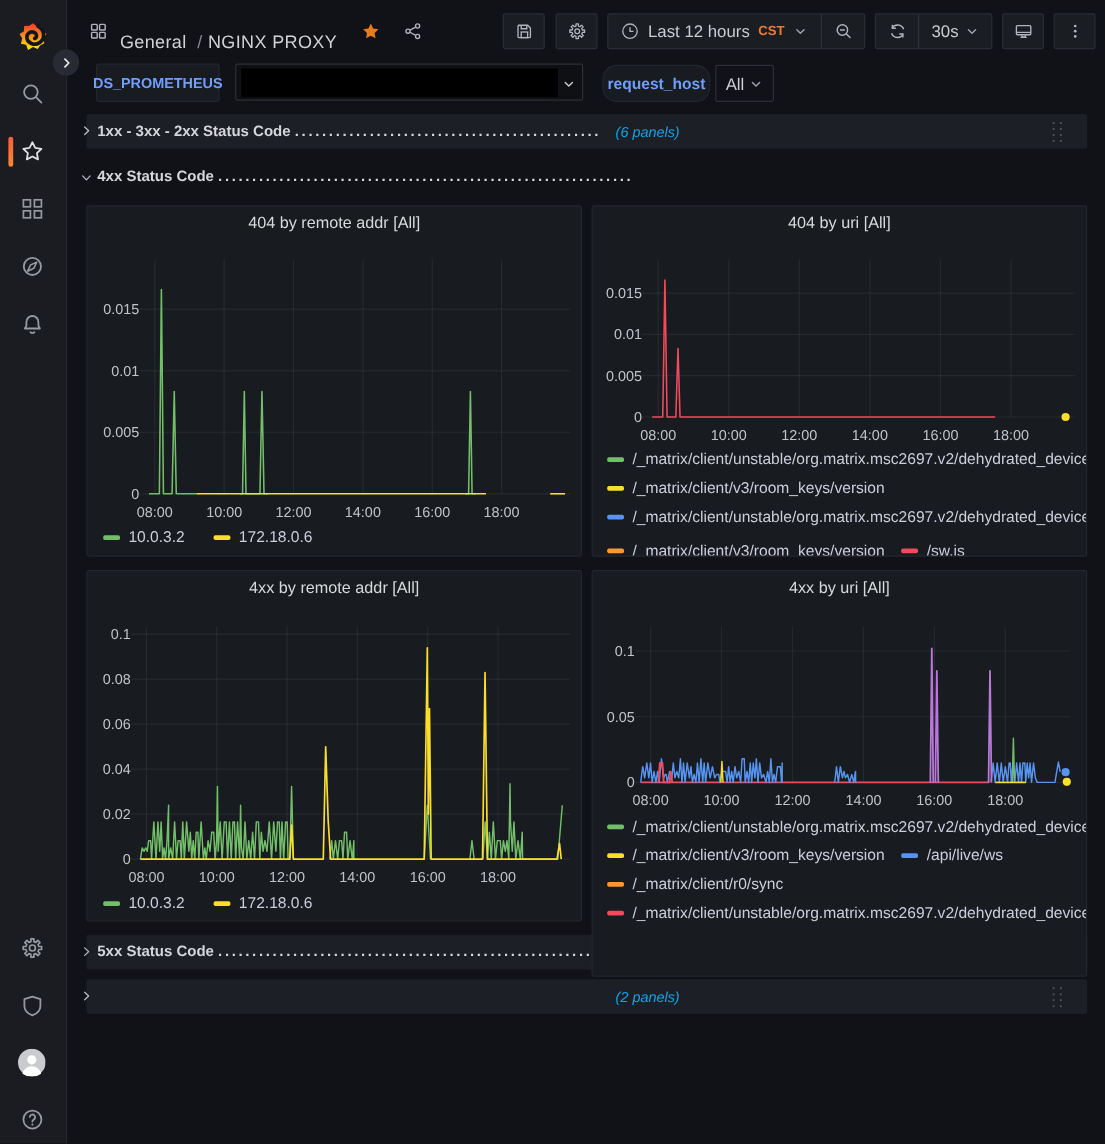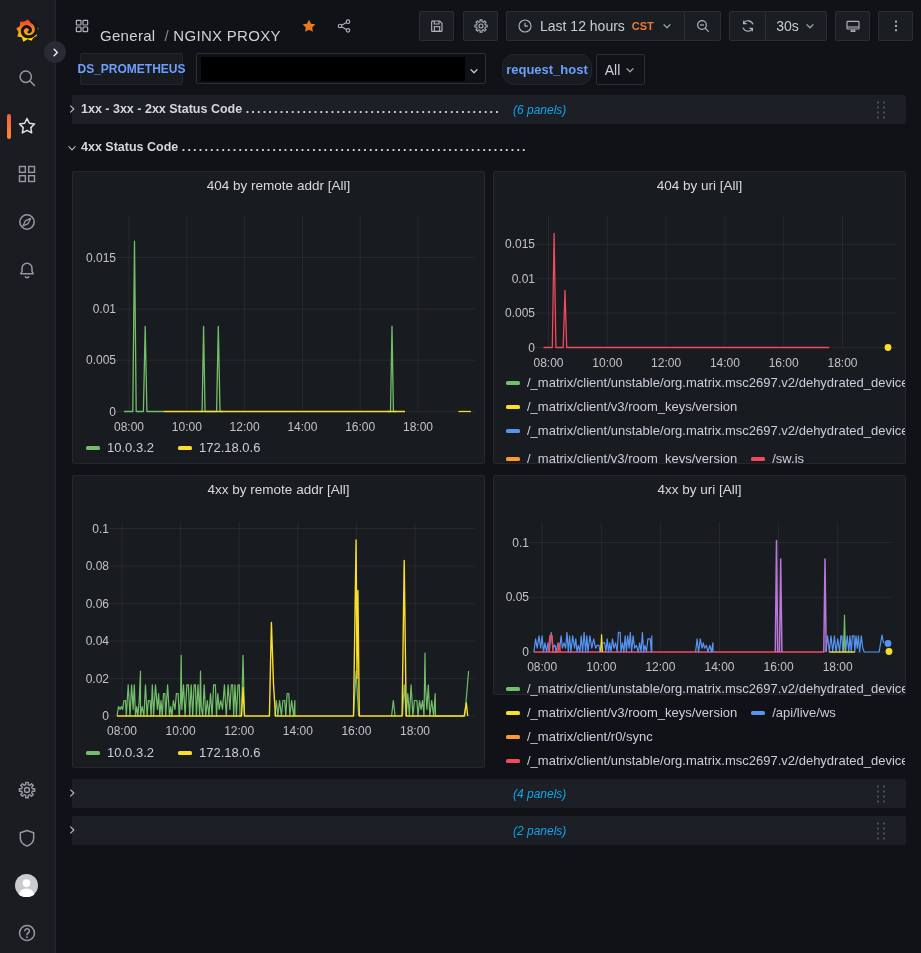--- a/index.html
+++ b/index.html
@@ -196,20 +196,21 @@
         <path d="M4.5 8.5l7.5 8 7.5-8" stroke="#b9bbc2" stroke-width="2.6" fill="none" stroke-linecap="round" stroke-linejoin="round"></path>
       </svg></span>
     <span class="rtitle">4xx Status Code <span class="dots">.............................................................</span></span>
   </div>
 
 <div class="rowband" style="top:779px"></div>
 <div class="rowhead" style="top:779px">
   <span class="rchev"><svg width="10" height="10" viewBox="0 0 24 24" style="margin-top:1px">
         <path d="M8.5 4.5l8 7.5-8 7.5" stroke="#b9bbc2" stroke-width="2.6" fill="none" stroke-linecap="round" stroke-linejoin="round"></path>
       </svg></span>
+    <span class="rtitle">5xx Status Code <span class="dots">.......................................................</span></span>
   <span class="pcount">(4 panels)</span>
     <div class="handle"></div>
   </div>
 
 <div class="rowband" style="top:816px"></div>
 <div class="rowhead" style="top:816px">
   <span class="rchev"><svg width="10" height="10" viewBox="0 0 24 24" style="margin-top:1px">
         <path d="M8.5 4.5l8 7.5-8 7.5" stroke="#b9bbc2" stroke-width="2.6" fill="none" stroke-linecap="round" stroke-linejoin="round"></path>
       </svg></span>
   <span class="pcount">(2 panels)</span>
@@ -218,21 +219,21 @@
 
 <div class="panel" style="left:72px;top:171px;width:413px;height:293px">
     <div class="ptitle">404 by remote addr [All]</div>
   </div>
 <div class="panel" style="left:493px;top:171px;width:413px;height:293px">
     <div class="ptitle">404 by uri [All]</div>
   </div>
 <div class="panel" style="left:72px;top:475px;width:413px;height:293px">
     <div class="ptitle">4xx by remote addr [All]</div>
   </div>
-<div class="panel" style="left:493px;top:475px;width:413px;height:220px">
+<div class="panel" style="left:493px;top:475px;width:413px;height:339px">
     <div class="ptitle">4xx by uri [All]</div>
   </div>
 
 <div class="lrow" style="left:86px;top:440px"><span class="legend-sw" style="background:#73bf69"></span>10.0.3.2<span class="legend-sw" style="background:#fade2a;margin-left:24px"></span>172.18.0.6</div>
 <div class="lrow" style="left:86px;top:745px"><span class="legend-sw" style="background:#73bf69"></span>10.0.3.2<span class="legend-sw" style="background:#fade2a;margin-left:24px"></span>172.18.0.6</div>
 
 <div style="position:absolute;left:493px;top:375px;width:412px;height:88px;overflow:hidden">
   <div class="lrow" style="left:13px;top:0"><span class="legend-sw" style="background:#73bf69"></span>/_matrix/client/unstable/org.matrix.msc2697.v2/dehydrated_device</div>
   <div class="lrow" style="left:13px;top:24px"><span class="legend-sw" style="background:#fade2a"></span>/_matrix/client/v3/room_keys/version</div>
   <div class="lrow" style="left:13px;top:48px"><span class="legend-sw" style="background:#5794f2"></span>/_matrix/client/unstable/org.matrix.msc2697.v2/dehydrated_device</div>

